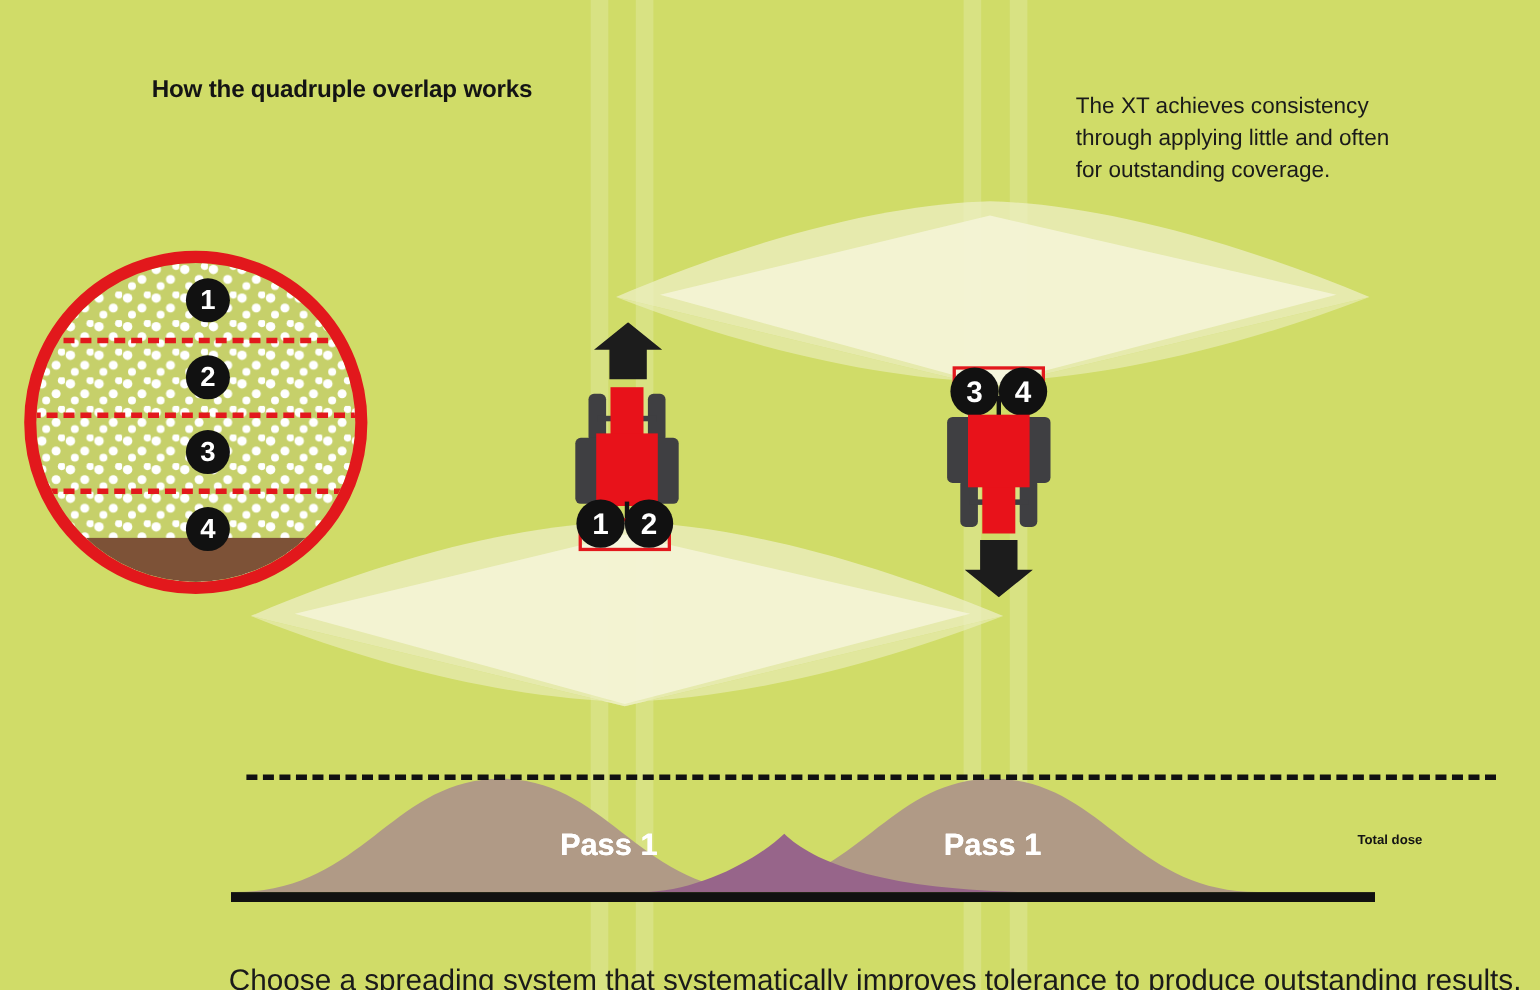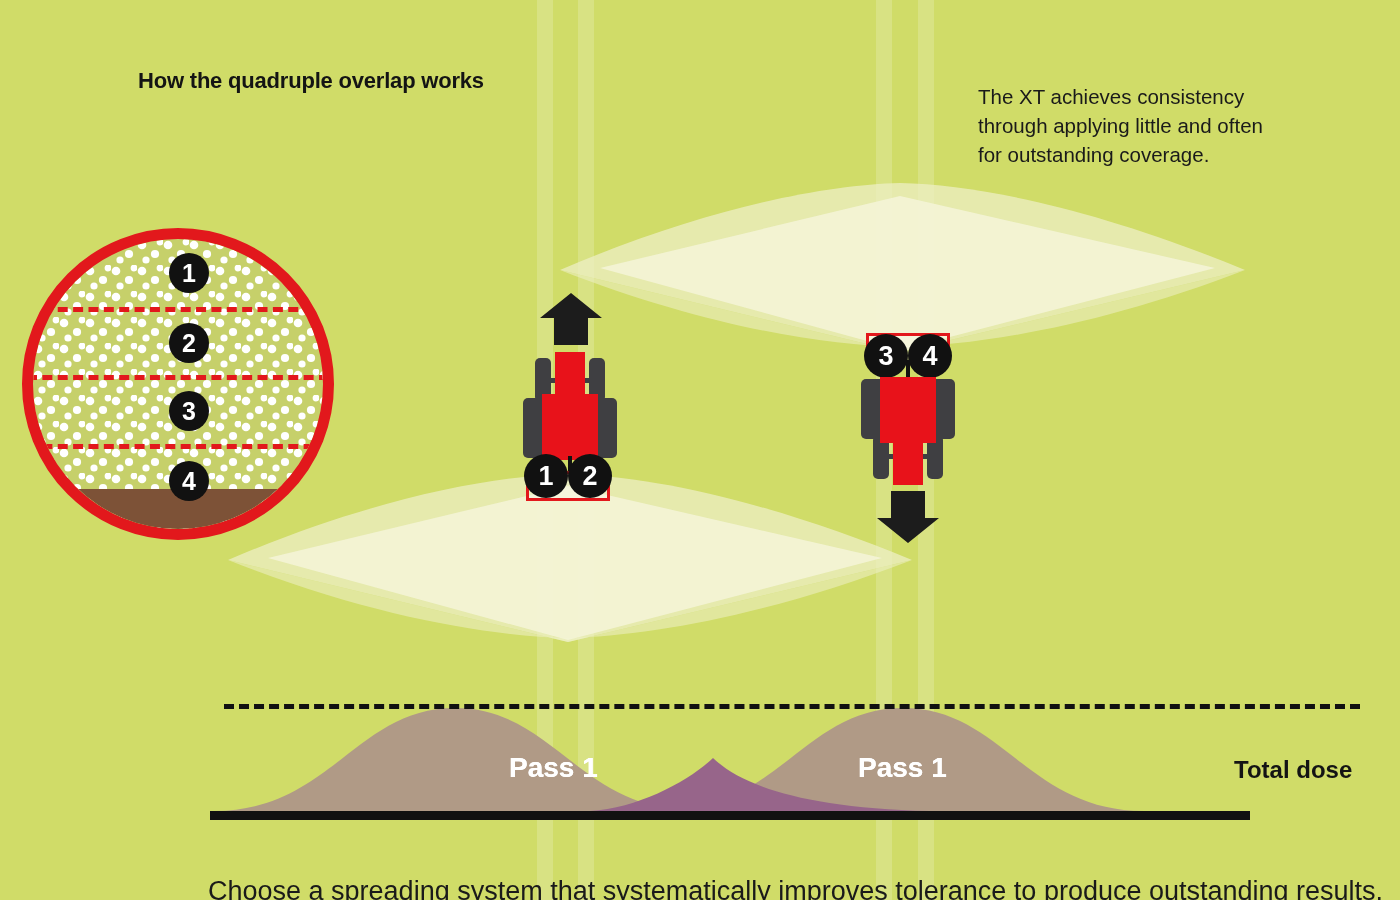--- a/index.html
+++ b/index.html
@@ -34,21 +34,21 @@
     left:975px; top:380px;
     font-size:20.5px; line-height:29px; color:#1a1a1a; width:375px;
   }
   #midright b{font-weight:bold;}
   #footer{
     left:208px; top:876px;
     font-size:27px; color:#1a1a1a; white-space:nowrap;
   }
   #totaldose{
     left:1234px; top:756px;
-    font-size:24px; font-weight:bold; color:#141414; white-space:nowrap;
+    font-size:12px; font-weight:bold; color:#141414; white-space:nowrap;
   }
   .passlbl{
     font-size:28px; font-weight:bold; color:#ffffff;
     text-shadow:0 0 0 #fff;
   }
   #pass1{left:509px;top:752px;}
   #pass2{left:858px;top:752px;}
 
   
   .tram{

